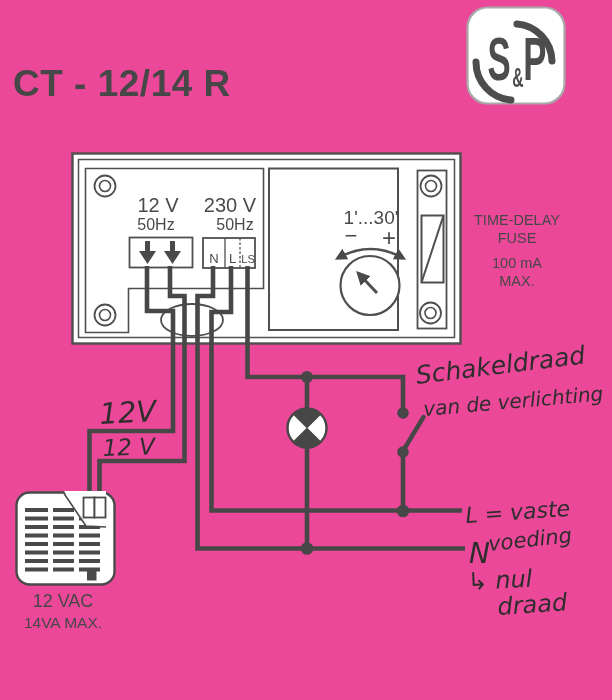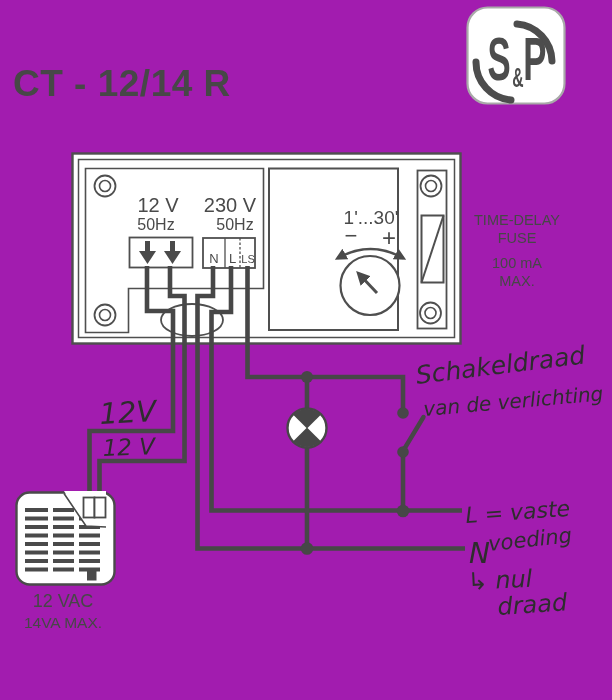--- a/index.html
+++ b/index.html
@@ -1,16 +1,16 @@
 <!DOCTYPE html>
 <html><head>
 <meta charset="utf-8">
 <style>
   html,body{margin:0;padding:0;background:#ffffff;}
-  .canvas{position:relative;width:612px;height:700px;background:#a21caf;overflow:hidden;}
+  .canvas{position:relative;width:612px;height:700px;background:#ec4899;overflow:hidden;}
   svg{display:block;}
   svg text{font-family:"Liberation Sans","DejaVu Sans",sans-serif;fill:#474747;}
   .ttl{font-weight:bold;letter-spacing:.5px;}
   .lbl{fill:#4a4a4a;}
   .hand{font-family:"DejaVu Sans",sans-serif;font-style:italic;fill:#2d2d2d;}
   .logoTxt{font-weight:bold;fill:#4d4d4d;}
 </style>
 </head>
 <body>
 

